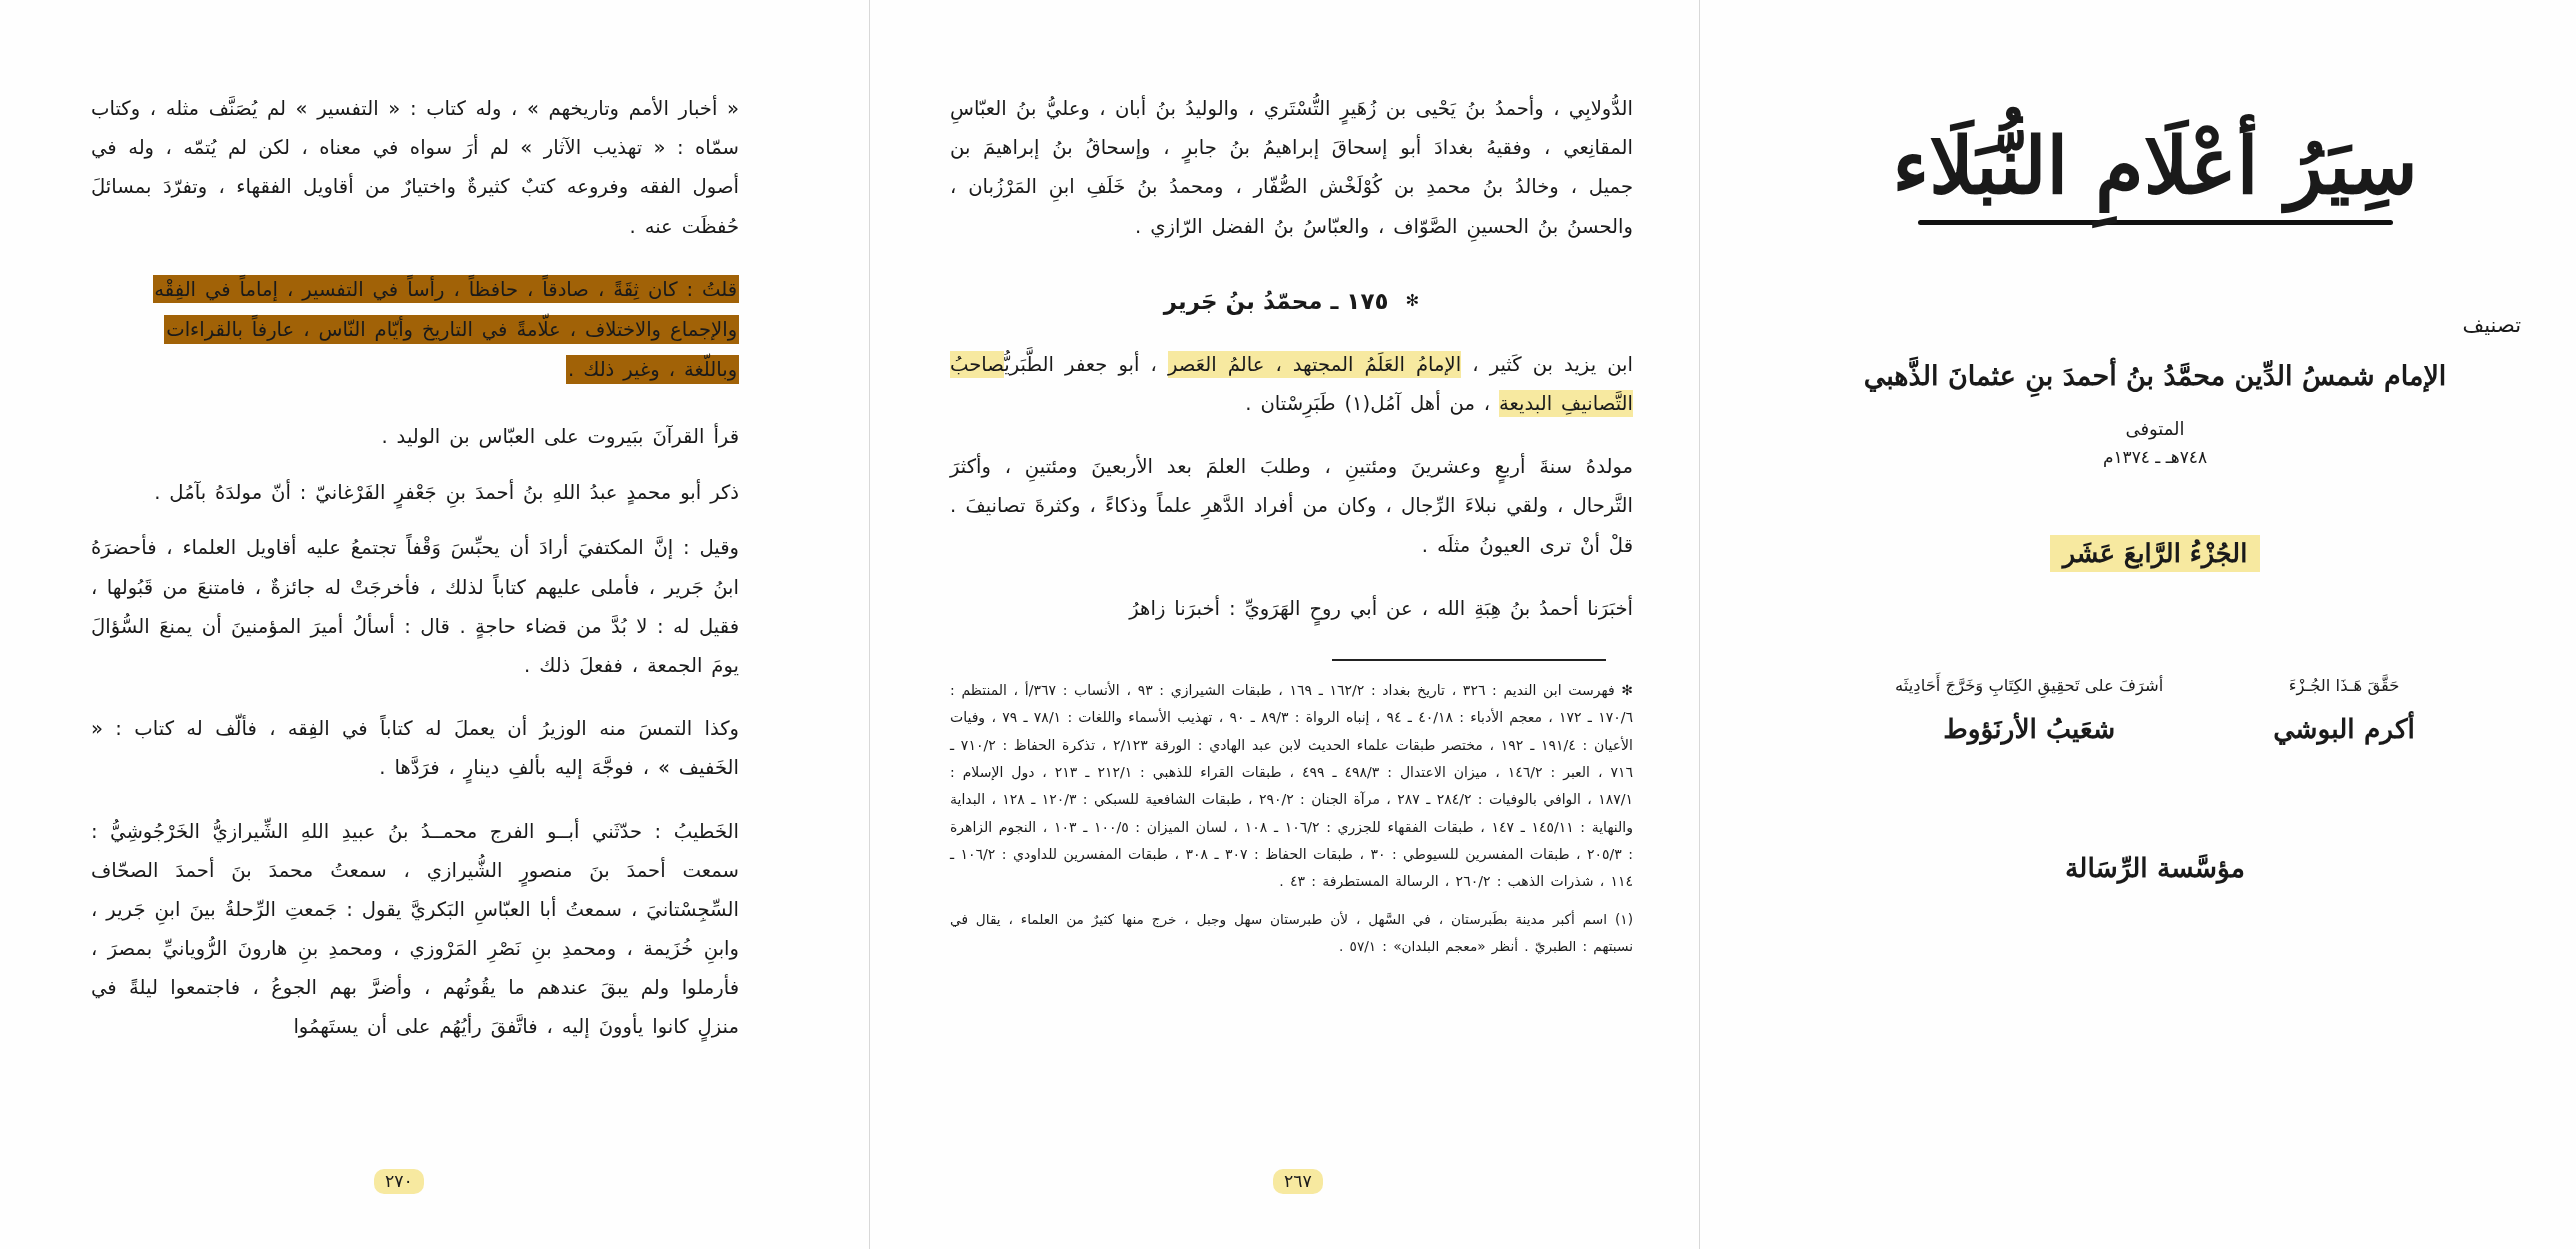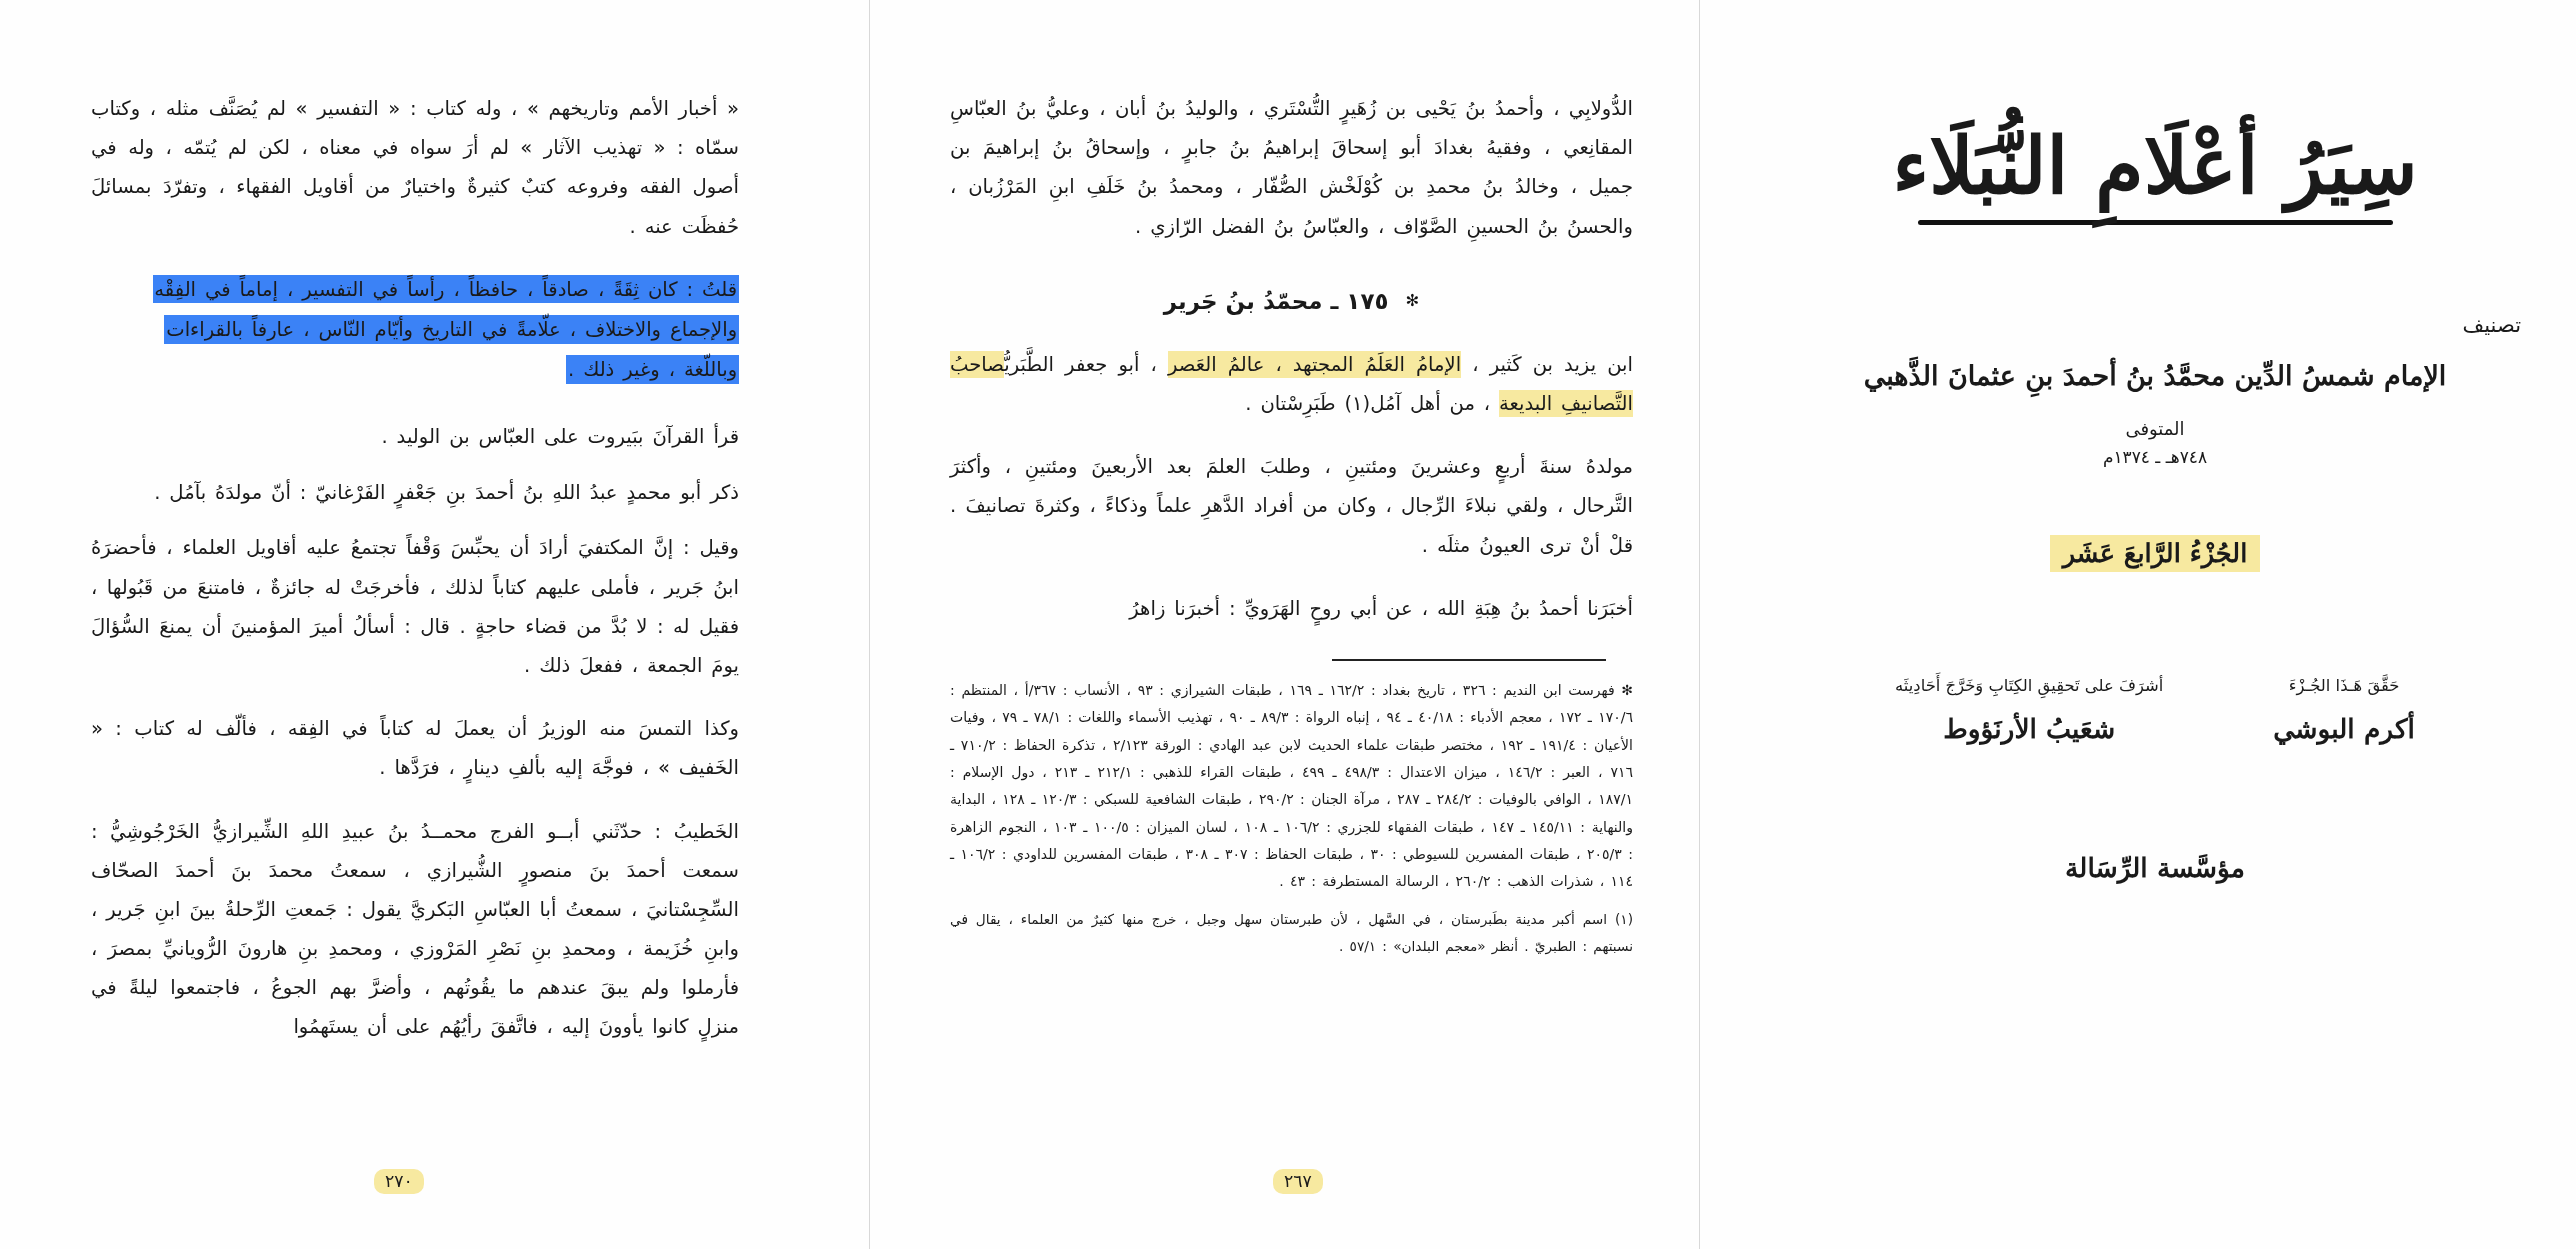--- a/index.html
+++ b/index.html
@@ -70,21 +70,21 @@
     background: #f7e9a0;
     display: inline;
     padding: 1.8px 0;
   }
 
   
   p.body.hl-para {
     margin: 0 0 27px 0;
   }
   p.body.hl-para span.ln {
-    background: #3b82f6;
+    background: #a16207;
     display: inline;
     padding: 2.7px 1.8px;
     line-height: 2.05;
   }
 
   
   .section-heading {
     text-align: center;
     font-size: 23px;
     font-weight: bold;

